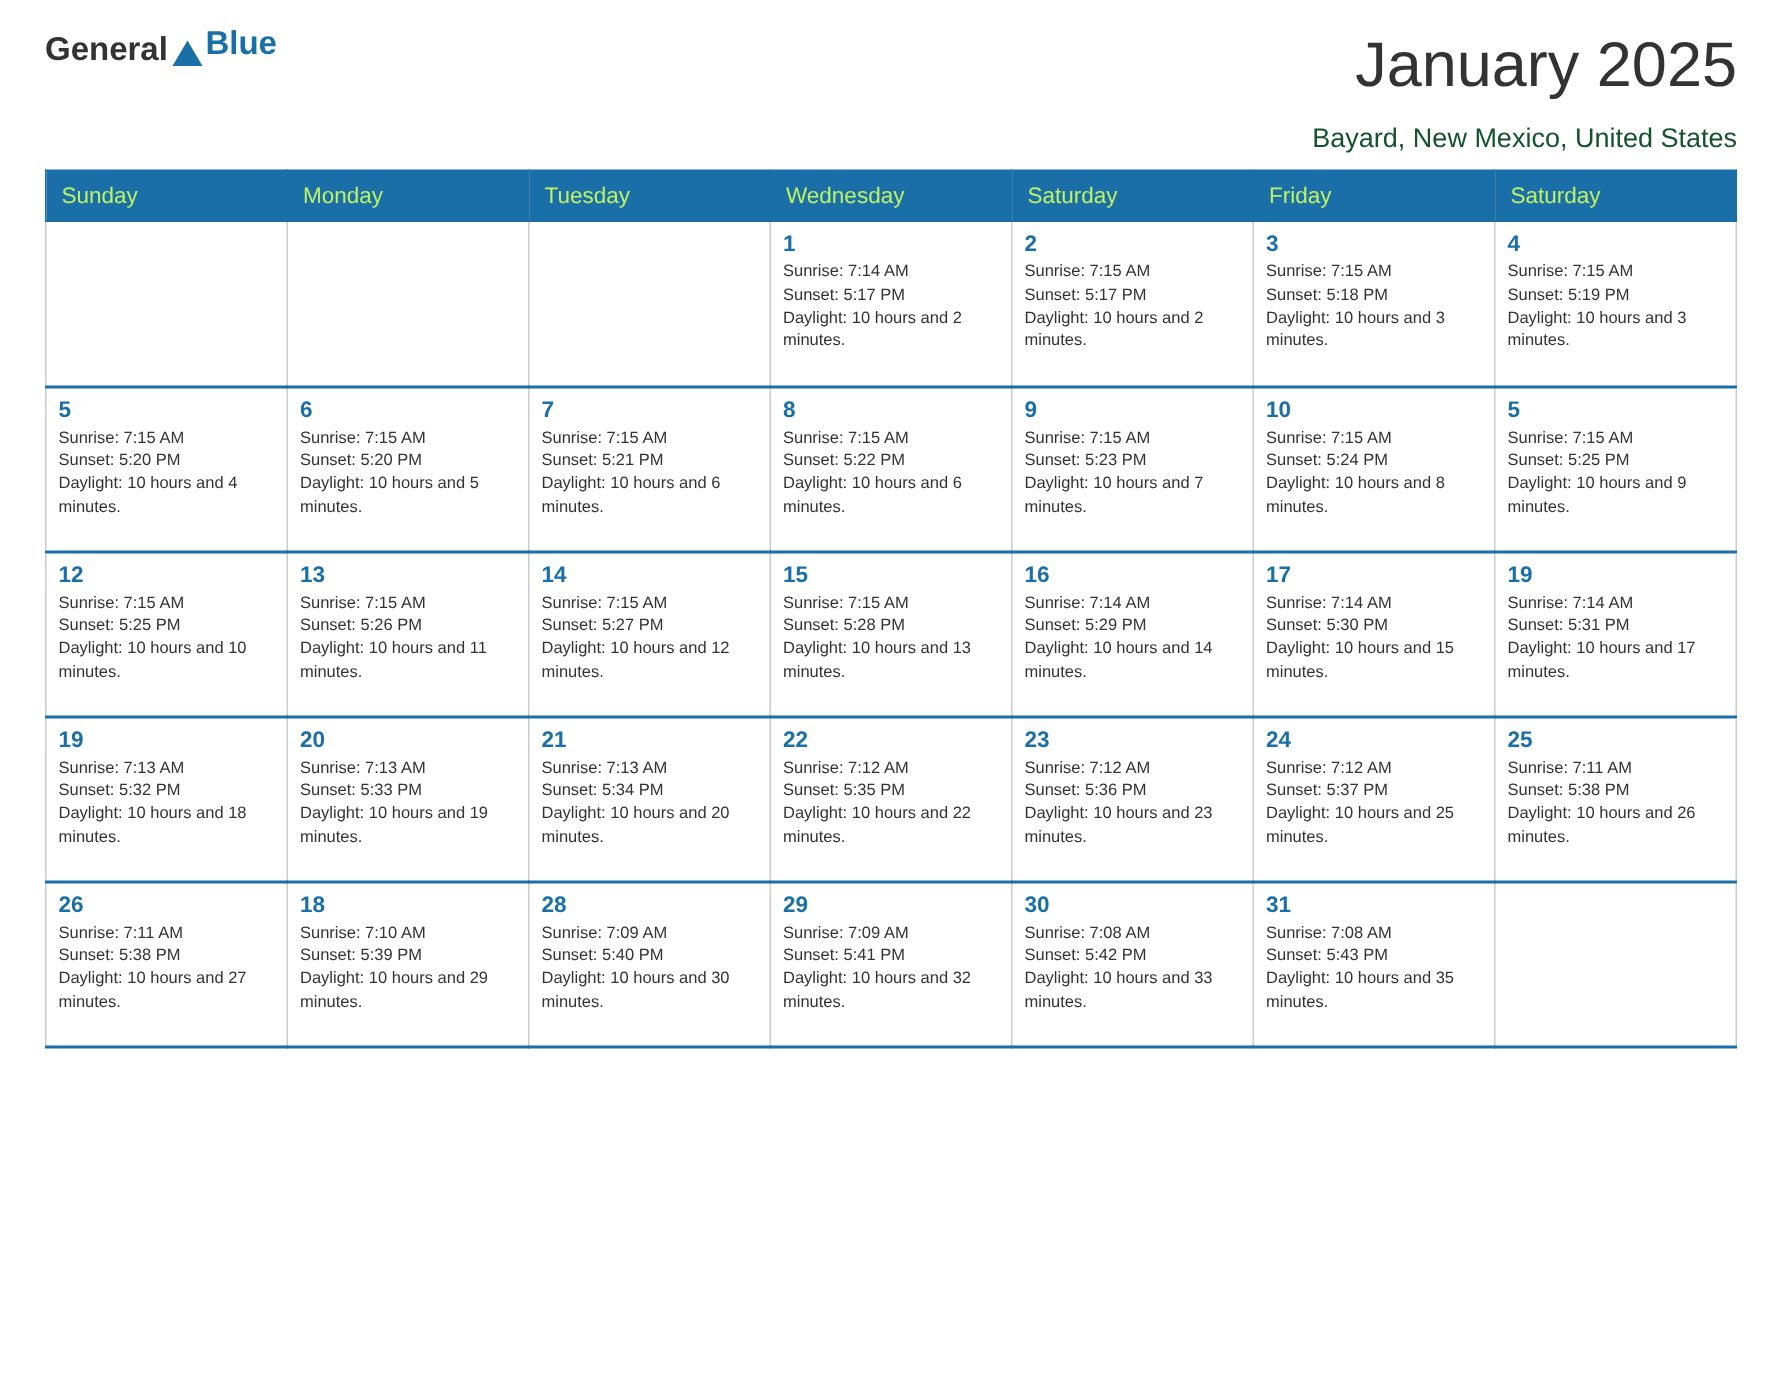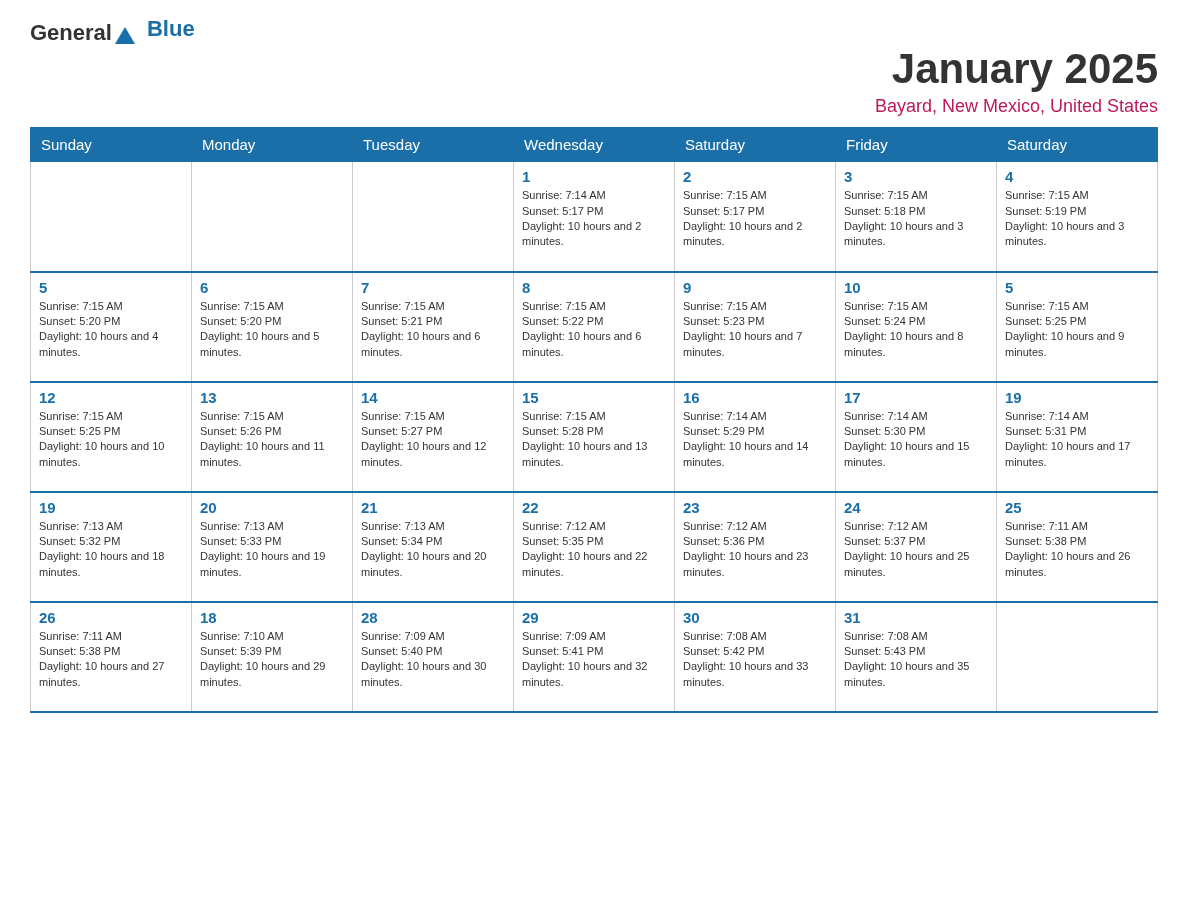--- a/index.html
+++ b/index.html
@@ -35,38 +35,37 @@
     }
     .logo-top-row {
       display: flex;
       align-items: center;
     }
     .title-block {
       text-align: right;
     }
     .calendar-title {
       font-size: 42px;
-      font-weight: bold;
+      font-weight: normal;
       color: #333;
       line-height: 1.1;
-      margin-top: 26px;
     }
     .calendar-subtitle {
       font-size: 18px;
-      color: #be185d;
-      margin-top: 4px;
+      color: #14532d;
+      margin-top: 16px;
     }
     table {
       width: 100%;
       border-collapse: collapse;
       margin-top: 10px;
     }
     thead tr th {
       background-color: #1a6fa8;
-      color: #ffffff;
+      color: #bef264;
       font-size: 15px;
       font-weight: normal;
       padding: 8px 10px;
       text-align: left;
       border: 1px solid #1a6fa8;
     }
     tbody tr td {
       border: 1px solid #ccc;
       vertical-align: top;
       padding: 6px 8px;
@@ -94,21 +93,21 @@
 <body>
 
 <div class="header">
   <div class="logo-wrapper">
     <div class="logo-top-row">
       <span class="logo-text-general">General</span>
       <div style="display:flex; flex-direction:column; align-items:center; margin-left:3px; margin-top:4px;">
         <div style="width:0;height:0;border-left:10px solid transparent;border-right:10px solid transparent;border-bottom:17px solid #1a6fa8;"></div>
       </div>
     </div>
-    <span class="logo-blue" style="margin-top:-4px; margin-left:12px;">Blue</span>
+    <span class="logo-blue" style="margin-top:-4px; margin-left:2px;">Blue</span>
   </div>
   <div class="title-block">
     <div class="calendar-title">January 2025</div>
     <div class="calendar-subtitle">Bayard, New Mexico, United States</div>
   </div>
 </div>
 
 <table>
   <thead>
     <tr>

